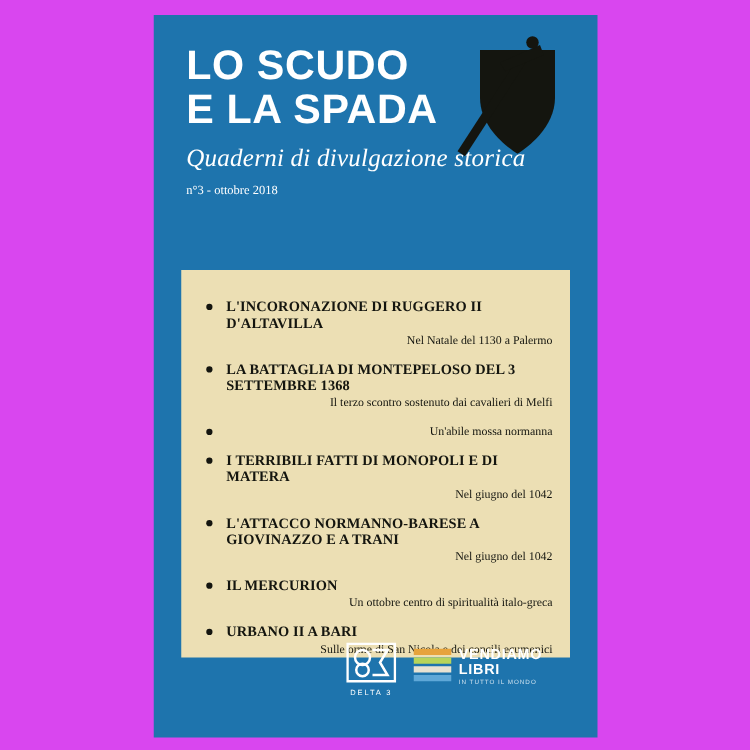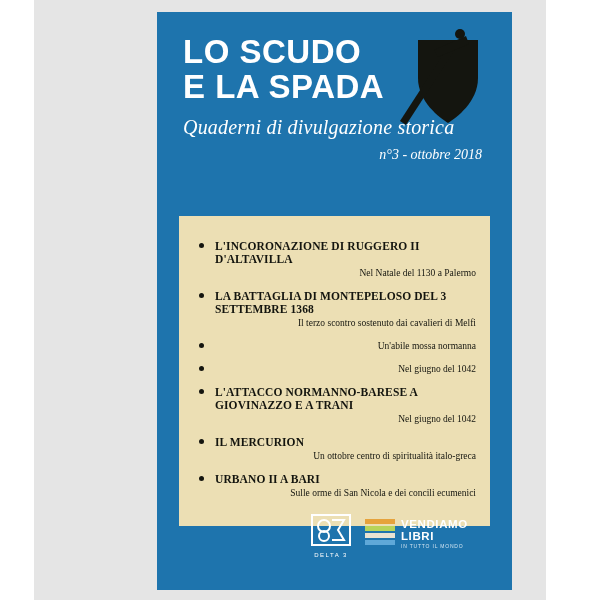--- a/index.html
+++ b/index.html
@@ -8,24 +8,23 @@
     background: #ffffff;
   }
   body {
     width: 600px;
     height: 600px;
     font-family: "Liberation Serif", serif;
     overflow: hidden;
   }
   .page {
     position: relative;
-    width: 512px;
+    width: 600px;
     height: 600px;
-    background: #e5e5e5;
-    margin-left: 34px;
+    background: #d946ef;
   }
   .cover {
     position: absolute;
     left: 123px;
     top: 12px;
     width: 355px;
     height: 578px;
     background: #1e74ad;
     overflow: hidden;
   }
@@ -54,23 +53,22 @@
     color: #ffffff;
     font-family: "Liberation Serif", serif;
     font-style: italic;
     font-size: 20px;
     margin-top: 12px;
     letter-spacing: 0.2px;
   }
   .issue {
     color: #ffffff;
     font-family: "Liberation Serif", serif;
-    font-style: italic;
-    font-size: 14px;
-    text-align: right;
+    font-size: 10px;
+    text-align: left;
     margin-top: 8px;
     padding-right: 4px;
   }
   
   .emblem {
     position: absolute;
     right: 18px;
     top: 14px;
     width: 120px;
     height: 105px;
@@ -237,20 +235,21 @@
           <span class="bullet"></span>
           <div class="toc-title">LA BATTAGLIA DI MONTEPELOSO DEL 3 SETTEMBRE 1368</div>
           <div class="toc-sub">Il terzo scontro sostenuto dai cavalieri di Melfi</div>
         </li>
         <li>
           <span class="bullet"></span>
           <div class="toc-sub">Un'abile mossa normanna</div>
         </li>
         <li>
           <span class="bullet"></span>
+          <div class="toc-title">I TERRIBILI FATTI DI MONOPOLI E DI MATERA</div>
           <div class="toc-sub">Nel giugno del 1042</div>
         </li>
         <li>
           <span class="bullet"></span>
           <div class="toc-title">L'ATTACCO NORMANNO-BARESE A GIOVINAZZO E A TRANI</div>
           <div class="toc-sub">Nel giugno del 1042</div>
         </li>
         <li>
           <span class="bullet"></span>
           <div class="toc-title">IL MERCURION</div>

